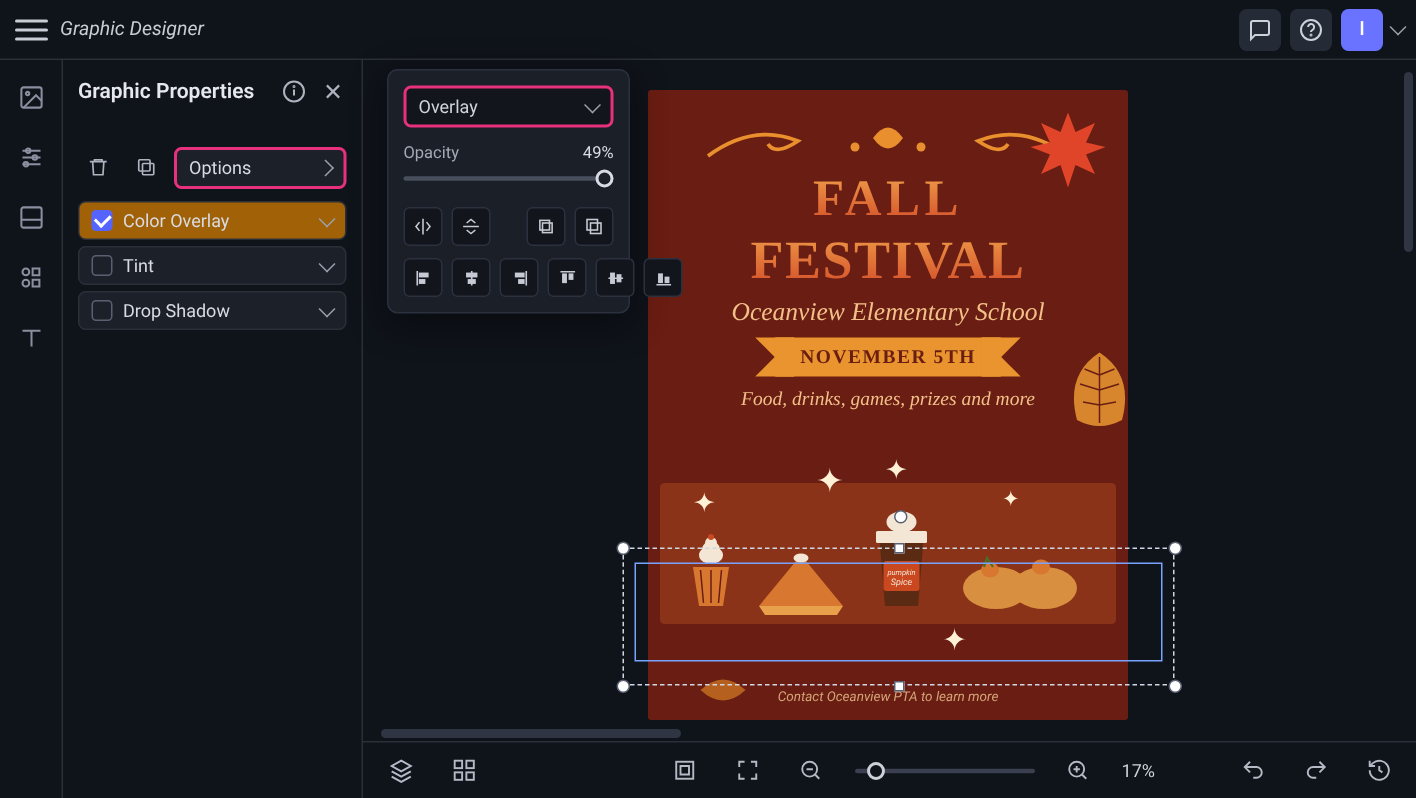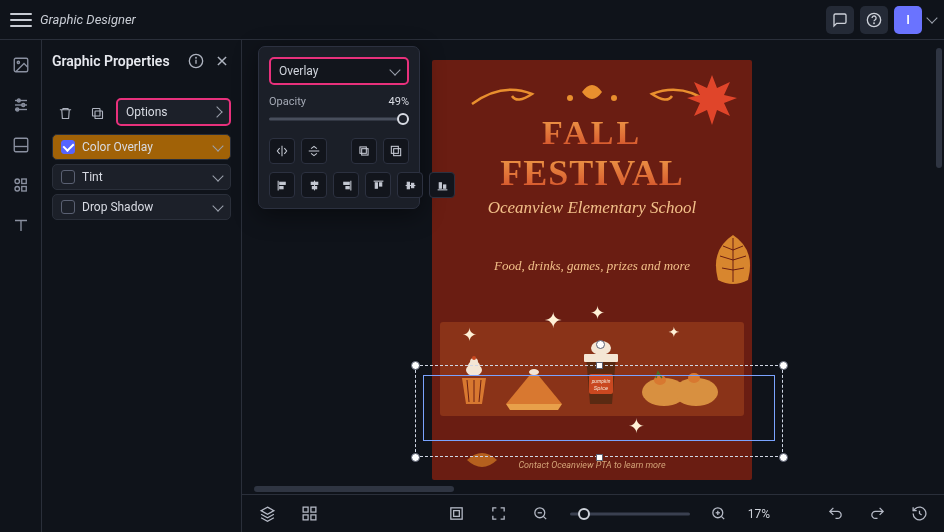--- a/index.html
+++ b/index.html
@@ -20,21 +20,21 @@
 
 
 .rail { position:absolute; left:0; top:40px; bottom:0; width:42px; border-right:1px solid #2a2f3a; display:flex; flex-direction:column; align-items:center; padding-top:14px; gap:18px; }
 .rail-ic { width:22px; height:22px; color:#8a90a0; cursor:pointer; display:flex; align-items:center; justify-content:center;}
 
 
 .panel { position:absolute; left:42px; top:40px; width:200px; bottom:0; border-right:1px solid #2a2f3a; padding:12px 10px; }
 .panel-head { display:flex; align-items:center; gap:8px; margin-bottom:10px; }
 .panel-title { font-size:14px; font-weight:600; color:#e6e8ee; flex:1; }
 .sm-ic { width:18px; height:18px; color:#aeb3bf; cursor:pointer; display:flex; align-items:center; justify-content:center;}
-.row-tools { display:flex; gap:6px; align-items:flex-end; margin-bottom:8px;margin-top:28px;}
+.row-tools { display:flex; gap:6px; align-items:flex-start; margin-bottom:8px;margin-top:28px;}
 .tool-sq { width:26px; height:26px; display:flex; align-items:center; justify-content:center; cursor:pointer; color:#aeb3bf;}
 .options-pill { flex:1; background:#1c2029; border:2px solid #e8317c; border-radius:5px; height:28px; display:flex; align-items:center; padding:0 8px; font-size:12px; color:#d8dbe3; cursor:pointer;}
 .options-pill .chev-r { margin-left:auto; }
 .prop-item { background:#1c2029; border:1px solid #2a2f3a; border-radius:5px; height:26px; display:flex; align-items:center; padding:0 8px; font-size:12px; color:#d8dbe3; margin-bottom:4px; cursor:pointer;}
 .prop-item.active { background:#a16207; }
 .cb { width:14px; height:14px; border:1.5px solid #5a6072; border-radius:3px; margin-right:7px; display:flex; align-items:center; justify-content:center;}
 .cb.checked { background:#5664ff; border-color:#5664ff; }
 .cb.checked::after { content:''; width:5px; height:8px; border-right:2px solid #fff; border-bottom:2px solid #fff; transform:rotate(45deg); margin-top:-2px;}
 .prop-item .chev { margin-left:auto; }
 
@@ -221,20 +221,21 @@
   <div class="poster">
     <svg class="swirl" viewBox="0 0 260 36">
         <path d="M10 30 Q40 8 70 20 Q55 30 50 22 M250 30 Q220 8 190 20 Q205 30 210 22" stroke="#e98f2e" stroke-width="2.5" fill="none"></path>
         <path d="M120 18 Q130 4 140 18 Q130 32 120 18" fill="#e98f2e"></path>
         <circle cx="108" cy="24" r="3" fill="#e98f2e"></circle>
         <circle cx="152" cy="24" r="3" fill="#e98f2e"></circle>
       </svg>
     <div class="title1">FALL</div>
     <div class="title2">FESTIVAL</div>
     <div class="subtitle">Oceanview Elementary School</div>
+    <div class="ribbon">NOVEMBER 5TH</div>
     <div class="tagline">Food, drinks, games, prizes and more</div>
     <svg class="leaf1" viewBox="0 0 60 60">
         <path d="M30 5 L35 18 L48 12 L42 25 L55 28 L42 33 L48 46 L35 40 L30 55 L25 40 L12 46 L18 33 L5 28 L18 25 L12 12 L25 18 Z" fill="#e0452a"></path>
       </svg>
     <svg class="leaf2" viewBox="0 0 50 60">
         <path d="M25 5 Q48 20 40 50 Q25 58 10 50 Q2 20 25 5" fill="#d8862e"></path>
         <path d="M25 8 L25 52 M25 20 L15 16 M25 30 L12 26 M25 40 L14 38 M25 20 L35 16 M25 30 L38 26 M25 40 L36 38" stroke="#6a1d12" stroke-width="1" fill="none"></path>
       </svg>
     <svg class="leaf3" viewBox="0 0 40 28">
         <path d="M5 14 Q20 0 35 14 Q20 28 5 14" fill="#b5601e"></path>

